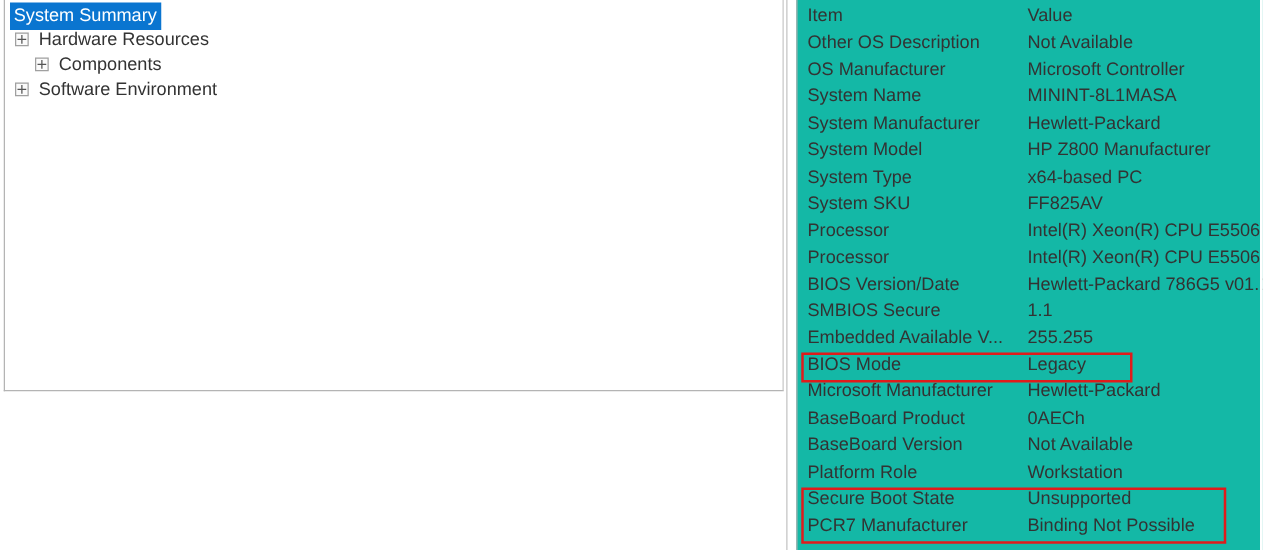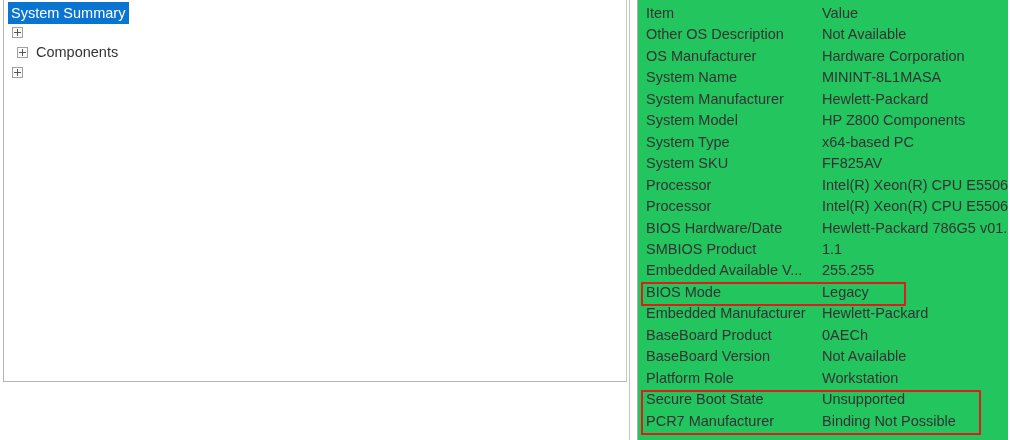--- a/index.html
+++ b/index.html
@@ -25,21 +25,21 @@
     height: 440px;
     display: block;
   }
 
   
   .tree-panel {
     position: absolute;
     left: 3px;
     top: 0px;
     width: 624px;
-    height: 382px;
+    height: 313px;
     background: #ffffff;
     border-left: 1px solid #b4b4b4;
     border-right: 1px solid #c8c8c8;
     border-bottom: 1px solid #b4b4b4;
     box-sizing: border-box;
     overflow: hidden;
   }
 
   .tree-list {
     position: absolute;
@@ -127,21 +127,21 @@
     background: #c4c4c4;
   }
 
   
   .details-panel {
     position: absolute;
     left: 637px;
     top: 0px;
     width: 373px;
     height: 440px;
-    background: #22c55e;
+    background: #14b8a6;
     border-left: 1px solid #b0b0b0;
     box-sizing: border-box;
     overflow: hidden;
   }
 
   .details-rows {
     position: absolute;
     left: 0;
     top: 0;
     width: 1200px;
@@ -210,88 +210,88 @@
   }
 </style>
 </head>
 <body>
 
 <div id="app">
 
   <div class="tree-panel">
     <div class="tree-list">
         <div class="tree-node root-selected" style="top: 2px; position: absolute; left: 0px;"><span class="node-label">System Summary</span></div>
-        <div class="tree-node child" style="top: 22px; position: absolute; left: 0px;"><span class="expander"></span></div>
-        <div class="tree-node child" style="top: 42px; position: absolute; left: 5px;"><span class="expander"></span><span class="node-label">Components</span></div>
-        <div class="tree-node child" style="top: 62px; position: absolute; left: 0px;"><span class="expander"></span></div>
+        <div class="tree-node child" style="top: 22px; position: absolute; left: 0px;"><span class="expander"></span><span class="node-label">Hardware Resources</span></div>
+        <div class="tree-node child" style="top: 42px; position: absolute; left: 16px;"><span class="expander"></span><span class="node-label">Components</span></div>
+        <div class="tree-node child" style="top: 62px; position: absolute; left: 0px;"><span class="expander"></span><span class="node-label">Software Environment</span></div>
       </div>
   </div>
 
   <div class="splitter"></div>
 
   <div class="details-panel">
     <div class="details-rows">
         <div class="row header" style="position: absolute; left: 0px; top: 3px;">
           <span class="cell-item">Item</span>
           <span class="cell-value">Value</span>
         </div>
         <div class="row" style="position: absolute; left: 0px; top: 24.45px;">
           <span class="cell-item">Other OS Description</span>
           <span class="cell-value">Not Available</span>
         </div>
         <div class="row" style="position: absolute; left: 0px; top: 45.9px;">
           <span class="cell-item">OS Manufacturer</span>
-          <span class="cell-value">Hardware Corporation</span>
+          <span class="cell-value">Microsoft Controller</span>
         </div>
         <div class="row" style="position: absolute; left: 0px; top: 67.35px;">
           <span class="cell-item">System Name</span>
           <span class="cell-value">MININT-8L1MASA</span>
         </div>
         <div class="row" style="position: absolute; left: 0px; top: 88.8px;">
           <span class="cell-item">System Manufacturer</span>
           <span class="cell-value">Hewlett-Packard</span>
         </div>
         <div class="row" style="position: absolute; left: 0px; top: 110.25px;">
           <span class="cell-item">System Model</span>
-          <span class="cell-value">HP Z800 Components</span>
+          <span class="cell-value">HP Z800 Manufacturer</span>
         </div>
         <div class="row" style="position: absolute; left: 0px; top: 131.7px;">
           <span class="cell-item">System Type</span>
           <span class="cell-value">x64-based PC</span>
         </div>
         <div class="row" style="position: absolute; left: 0px; top: 153.15px;">
           <span class="cell-item">System SKU</span>
           <span class="cell-value">FF825AV</span>
         </div>
         <div class="row" style="position: absolute; left: 0px; top: 174.6px;">
           <span class="cell-item">Processor</span>
           <span class="cell-value">Intel(R) Xeon(R) CPU          E5506</span>
         </div>
         <div class="row" style="position: absolute; left: 0px; top: 196.05px;">
           <span class="cell-item">Processor</span>
           <span class="cell-value">Intel(R) Xeon(R) CPU          E5506</span>
         </div>
         <div class="row" style="position: absolute; left: 0px; top: 217.5px;">
-          <span class="cell-item">BIOS Hardware/Date</span>
+          <span class="cell-item">BIOS Version/Date</span>
           <span class="cell-value">Hewlett-Packard 786G5 v01.17, 8/</span>
         </div>
         <div class="row" style="position: absolute; left: 0px; top: 238.95px;">
-          <span class="cell-item">SMBIOS Product</span>
+          <span class="cell-item">SMBIOS Secure</span>
           <span class="cell-value">1.1</span>
         </div>
         <div class="row" style="position: absolute; left: 0px; top: 260.4px;">
           <span class="cell-item">Embedded Available V...</span>
           <span class="cell-value">255.255</span>
         </div>
         <div class="row" style="position: absolute; left: 0px; top: 281.85px;">
           <span class="cell-item">BIOS Mode</span>
           <span class="cell-value">Legacy</span>
         </div>
         <div class="row" style="position: absolute; left: 0px; top: 303.3px;">
-          <span class="cell-item">Embedded Manufacturer</span>
+          <span class="cell-item">Microsoft Manufacturer</span>
           <span class="cell-value">Hewlett-Packard</span>
         </div>
         <div class="row" style="position: absolute; left: 0px; top: 324.75px;">
           <span class="cell-item">BaseBoard Product</span>
           <span class="cell-value">0AECh</span>
         </div>
         <div class="row" style="position: absolute; left: 0px; top: 346.2px;">
           <span class="cell-item">BaseBoard Version</span>
           <span class="cell-value">Not Available</span>
         </div>

